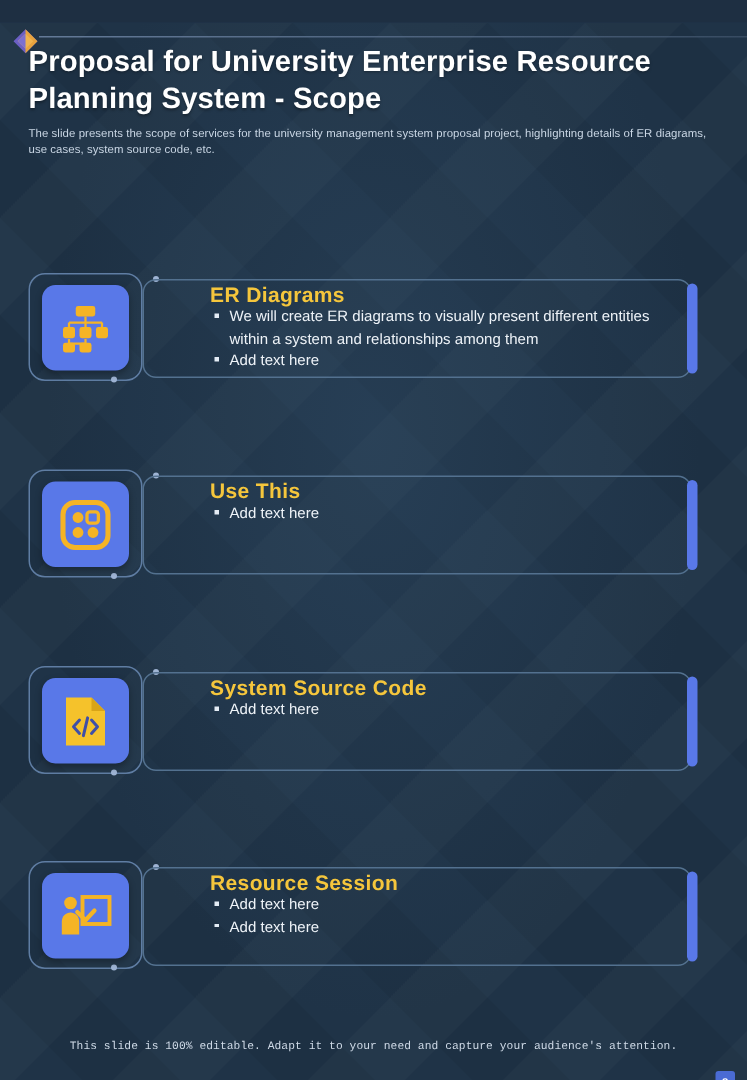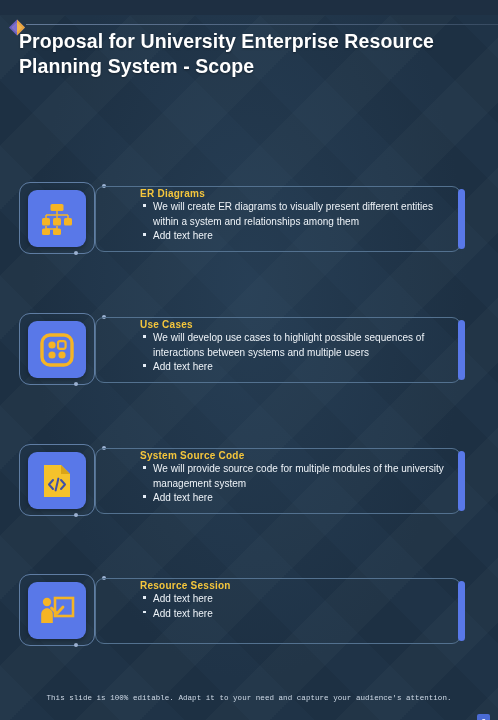--- a/index.html
+++ b/index.html
@@ -147,21 +147,21 @@
     background: #5978e8;
     border-radius: 4px;
   }
   .card-inner {
     position: absolute;
     left: 140px;
     top: 8px;
     width: 320px;
   }
   .card-title {
-    font-size: 10px;
+    font-size: 14px;
     font-weight: bold;
     color: #f5c63c;
     letter-spacing: .25px;
     margin: 0 0 1px 0;
   }
   ul.bullets {
     list-style: none;
     margin: 0;
     padding: 0;
   }
@@ -225,20 +225,21 @@
     <svg width="22" height="22" viewBox="0 0 22 22">
       <polygon points="11,2.5 19,10.5 11,18.5 3,10.5" fill="#6b5fc4"></polygon>
       <polygon points="11,2.5 19,10.5 11,18.5" fill="#e8a33d"></polygon>
       <polygon points="11,5.5 16.2,10.5 11,15.5 5.8,10.5" fill="#f0b44f" opacity="0.95"></polygon>
       <polygon points="11,5.5 5.8,10.5 11,15.5" fill="#7d70d0"></polygon>
     </svg>
   </div>
 
   <div class="header">
     <h1 class="title">Proposal for University Enterprise Resource Planning System - Scope</h1>
+    <p class="subtitle">The slide presents the scope of services for the university management system proposal project, highlighting details of ER diagrams, use cases, system source code, etc.</p>
   </div>
 
   <div class="row row-1">
     <div class="icon-frame"></div>
     <div class="dot dot-top"></div>
     <div class="dot dot-bottom"></div>
     <div class="icon-tile">
       <svg width="36" height="34" viewBox="0 0 36 34">
         <g stroke="#f5b425" stroke-width="1.5" fill="none">
           <path d="M18 9 L18 13 M7 13 L29 13 M7 13 L7 16 M18 13 L18 16 M29 13 L29 16 M7 24 L7 27 M18 24 L18 27 M7 27 L18 27"></path>
@@ -271,23 +272,22 @@
         <rect x="2" y="2" width="30" height="30" rx="8" fill="none" stroke="#f5b425" stroke-width="3.4"></rect>
         <circle cx="12" cy="12" r="3.6" fill="#f5b425"></circle>
         <circle cx="12" cy="22" r="3.6" fill="#f5b425"></circle>
         <circle cx="22" cy="22" r="3.6" fill="#f5b425"></circle>
         <rect x="18" y="8.2" width="7.6" height="7.6" rx="2" fill="none" stroke="#f5b425" stroke-width="2.2"></rect>
       </svg>
     </div>
     <div class="card"></div>
     <div class="card-accent"></div>
     <div class="card-inner">
-      <div class="card-title">Use Cases</div>
+      <div class="card-title">Use This</div>
       <ul class="bullets">
-        <li>We will develop use cases to highlight possible sequences of interactions between systems and multiple users</li>
         <li>Add text here</li>
       </ul>
     </div>
   </div>
 
   <div class="row row-3">
     <div class="icon-frame"></div>
     <div class="dot dot-top"></div>
     <div class="dot dot-bottom"></div>
     <div class="icon-tile">
@@ -299,21 +299,20 @@
           <polyline points="19,17 23,21.5 19,26"></polyline>
           <line x1="16.4" y1="15.6" x2="13.6" y2="27.4"></line>
         </g>
       </svg>
     </div>
     <div class="card"></div>
     <div class="card-accent"></div>
     <div class="card-inner">
       <div class="card-title">System Source Code</div>
       <ul class="bullets">
-        <li>We will provide source code for multiple modules of the university management system</li>
         <li>Add text here</li>
       </ul>
     </div>
   </div>
 
   <div class="row row-4">
     <div class="icon-frame"></div>
     <div class="dot dot-top"></div>
     <div class="dot dot-bottom"></div>
     <div class="icon-tile">

